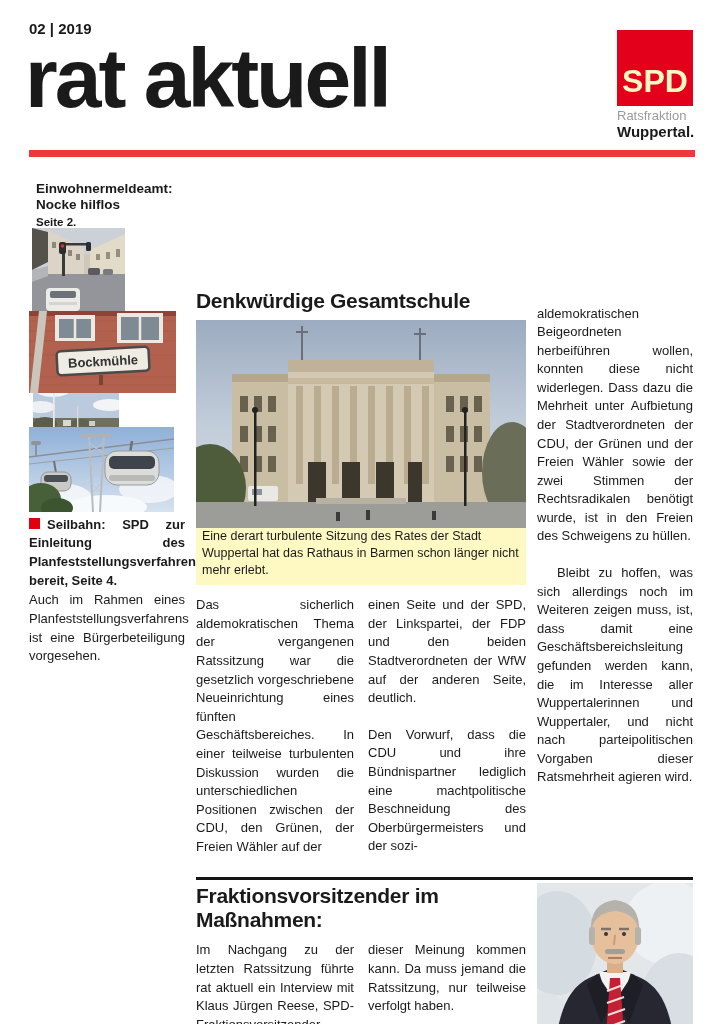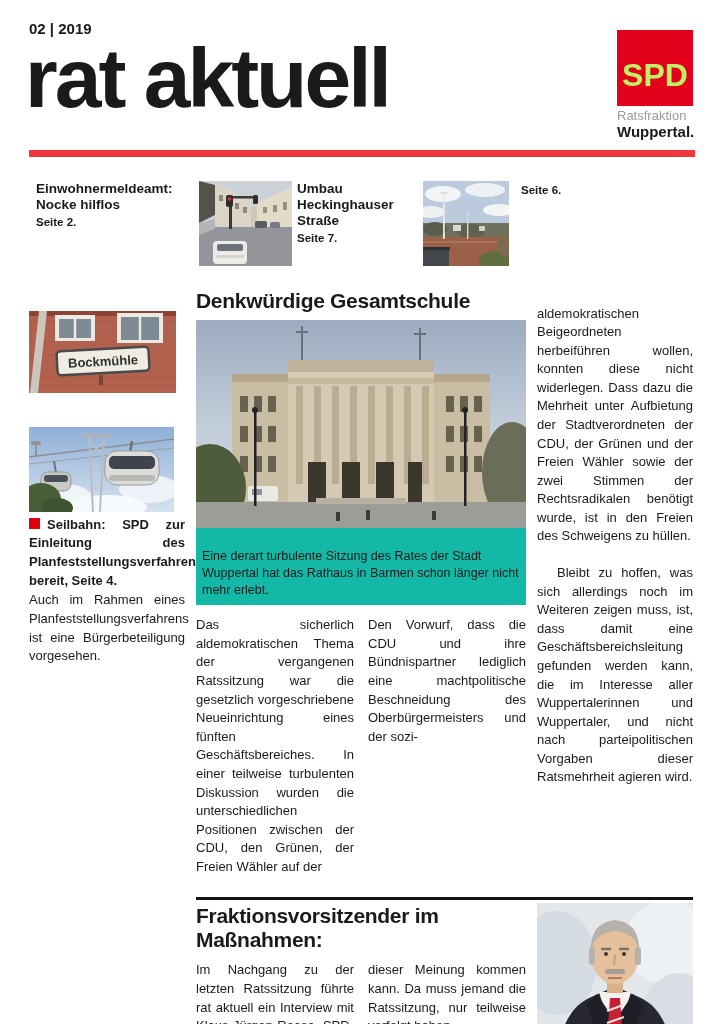--- a/index.html
+++ b/index.html
@@ -8,27 +8,27 @@
     font-family:"Liberation Sans", sans-serif; color:#1a1a1a;
     -webkit-font-smoothing:antialiased;
   }
   .page { box-sizing:border-box; width:724px; height:1024px; padding:16px 29px 0 29px; }
 
   
   .header { display:flex; justify-content:space-between; align-items:flex-start;gap:38px; }
   .issue { font-weight:bold; font-size:15px; margin-top:4px; }
   .masthead-title { font-size:84px; font-weight:bold; letter-spacing:-3px; line-height:0.98; margin-left:-4px; margin-top:0; }
   .logo-block { width:78px; margin-top:14px; flex-shrink:0; }
-  .logo-square { width:76px; height:76px; background:#e2001a; color:#bef264; display:flex; align-items:flex-end; justify-content:center; font-weight:bold; font-size:32px; padding-bottom:12px; box-sizing:border-box; }
+  .logo-square { width:76px; height:76px; background:#e2001a; color:#fef9c3; display:flex; align-items:flex-end; justify-content:center; font-weight:bold; font-size:32px; padding-bottom:6px; box-sizing:border-box; }
   .logo-sub1 { color:#9b9b9b; font-size:13px; margin-top:3px; line-height:1.1; }
   .logo-sub2 { font-weight:bold; font-size:15px; line-height:1.15; }
   .red-rule { height:7px; background:#ef383e; margin-top:9px; }
 
   
-  .teasers { display:flex; margin-top:24px; height:88px; }
+  .teasers { display:flex; margin-top:24px; height:88px;flex-direction:column; }
   .teaser-text h3 { font-size:13.5px; font-weight:bold; margin:0; line-height:1.2; }
   .teaser-page { font-size:11.5px; font-weight:bold; margin-top:3px; }
   .t1 { width:160px; margin-left:7px; }
   .tp1 { width:93px; height:85px; margin-left:3px; flex-shrink:0; }
   .t2 { width:122px; margin-left:5px; }
   .tp2 { width:86px; height:85px; margin-left:4px; flex-shrink:0; }
   .t3 { width:172px; margin-left:12px; }
   .teaser-photo svg { display:block; }
 
   
@@ -44,21 +44,21 @@
   .sidebar-item { margin-top:19px; text-align:justify; line-height:1.45; }
   .sidebar-item.item2 { margin-top:34px; }
   .sidebar-item.item3 { margin-top:4px; }
   .sidebar-item p { margin:0; }
   .lead { font-weight:bold; }
   .bullet { display:inline-block; width:11px; height:11px; background:#e2000f; margin-right:7px; }
 
   
   .article-headline { font-size:21px; font-weight:bold; margin:0 0 7px 0; letter-spacing:-0.3px; }
   .photo-main svg { display:block; }
-  .caption { background:#14b8a6; font-size:12.5px; line-height:1.38; padding:20px 6px 6px 6px; }
+  .caption { background:#fef9c3; font-size:12.5px; line-height:1.38; padding:0 6px 6px 6px; }
   .article-cols { display:flex; gap:14px; margin-top:11px; }
   .article-col { width:158px; text-align:justify; line-height:1.43; font-size:13px; }
   .article-col p { margin:0 0 18px 0; }
   .right-col p { margin:0 0 18px 0; text-align:justify; line-height:1.43; }
   .indent { text-indent:20px; }
 
   
   .interview-inner { display:flex; gap:11px; }
   .interview-left { width:330px; }
   .interview-heading { font-size:21px; font-weight:bold; margin:1px 0 9px 0; letter-spacing:-0.3px; }
@@ -304,20 +304,21 @@
               <rect x="236" y="191" width="4" height="9"></rect>
           </g>
         </svg>
       </div>
       <div class="caption">Eine derart turbulente Sitzung des Rates der Stadt Wuppertal hat das Rathaus in Barmen schon länger nicht mehr erlebt.</div>
       <div class="article-cols">
         <div class="article-col">
           <p>Das sicherlich aldemokratischen Thema der vergangenen Ratssitzung war die gesetzlich vorgeschriebene Neueinrichtung eines fünften Geschäftsbereiches. In einer teilweise turbulenten Diskussion wurden die unterschiedlichen Positionen zwischen der CDU, den Grünen, der Freien Wähler auf der</p>
         </div>
         <div class="article-col">
+          <p>einen Seite und der SPD, der Linkspartei, der FDP und den beiden Stadtverordneten der WfW auf der anderen Seite, deutlich.</p>
           <p>Den Vorwurf, dass die CDU und ihre Bündnispartner lediglich eine machtpolitische Beschneidung des Oberbürgermeisters und der sozi-</p>
         </div>
       </div>
     </div>
 
     <div class="right-col">
       <p>aldemokratischen Beigeordneten herbeiführen wollen, konnten diese nicht widerlegen. Dass dazu die Mehrheit unter Aufbietung der Stadtverordneten der CDU, der Grünen und der Freien Wähler sowie der zwei Stimmen der Rechtsradikalen benötigt wurde, ist in den Freien des Schweigens zu hüllen.</p>
       <p class="indent">Bleibt zu hoffen, was sich allerdings noch im Weiteren zeigen muss, ist, dass damit eine Geschäftsbereichsleitung gefunden werden kann, die im Interesse aller Wuppertalerinnen und Wuppertaler, und nicht nach parteipolitischen Vorgaben dieser Ratsmehrheit agieren wird.</p>
     </div>
 

